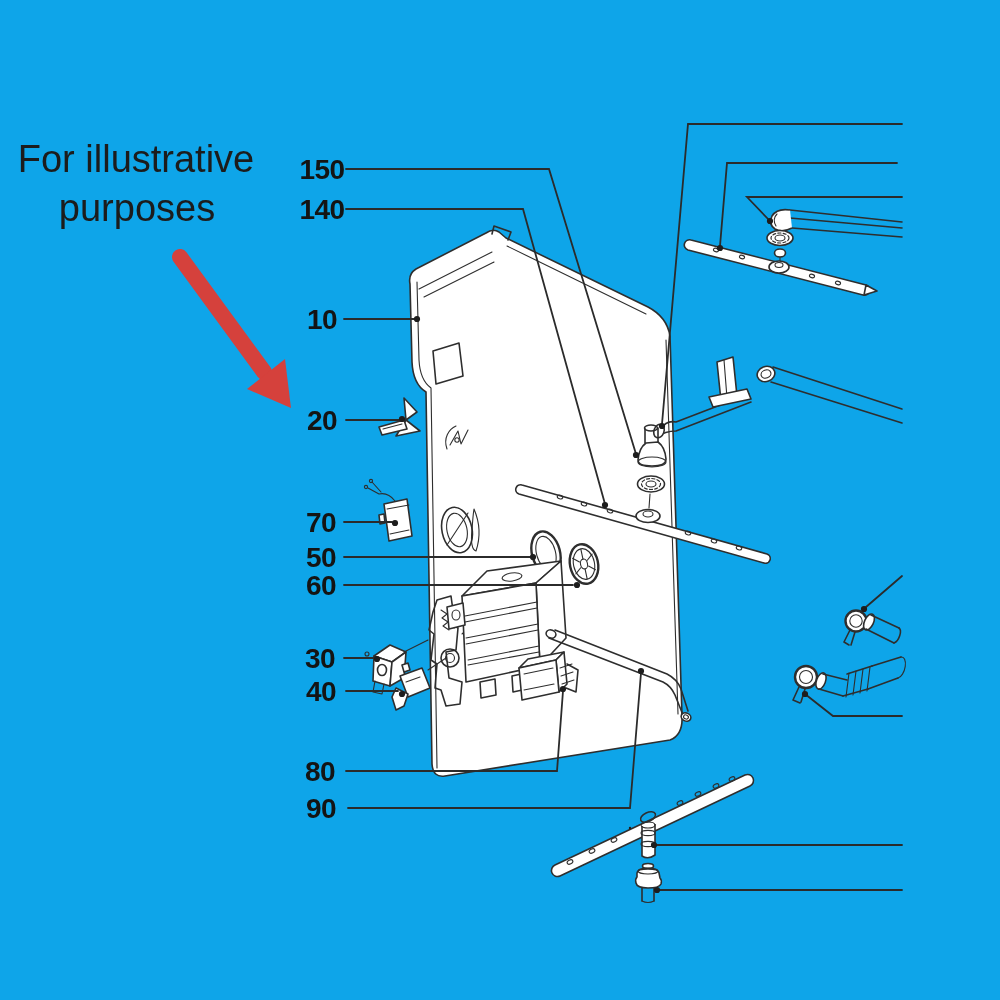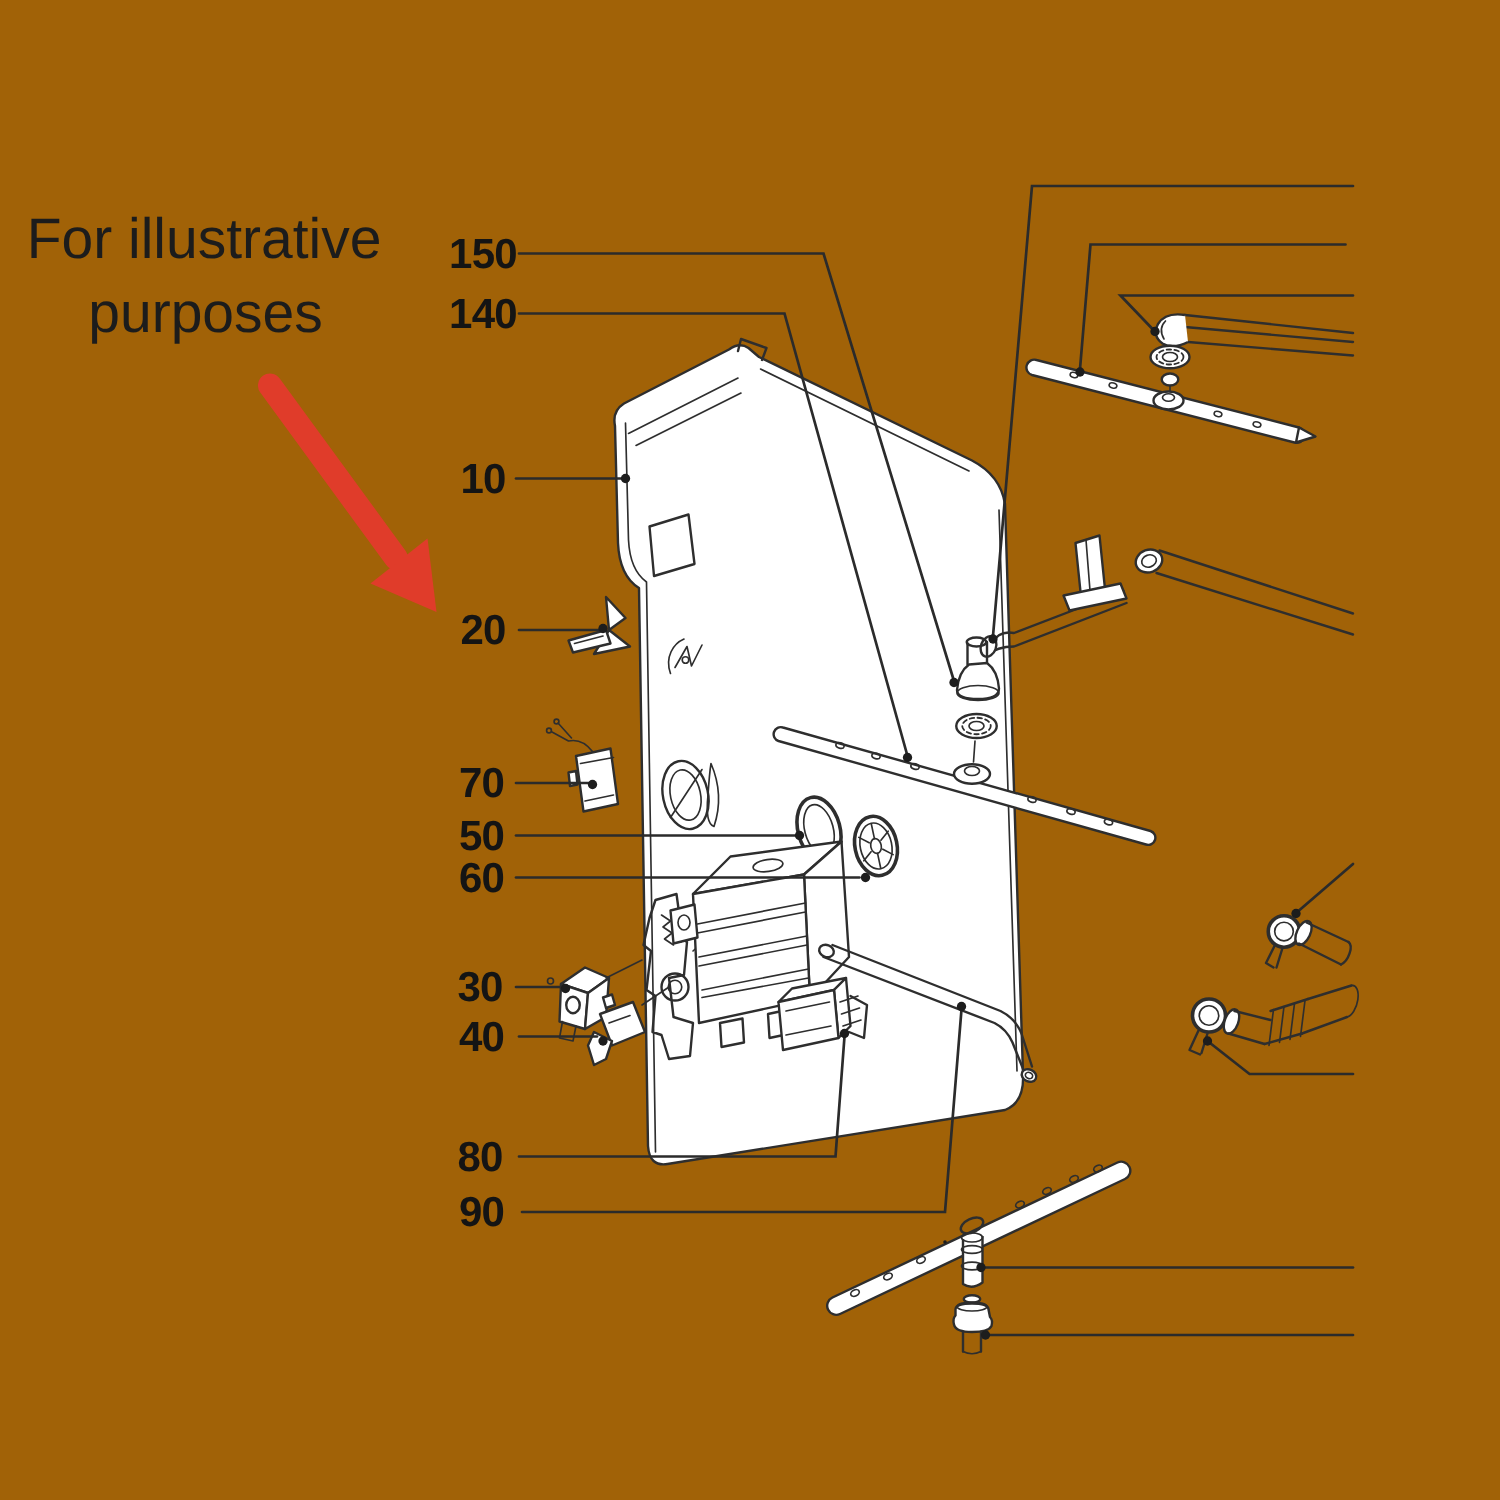--- a/index.html
+++ b/index.html
@@ -1,16 +1,16 @@
 <!DOCTYPE html>
 <html><head>
 <meta charset="utf-8">
 <style>
   html,body{margin:0;padding:0;background:#fff;}
-  .stage{position:relative;width:1000px;height:1000px;background:#a16207;overflow:hidden;
+  .stage{position:relative;width:1000px;height:1000px;background:#0ea5e9;overflow:hidden;
          font-family:"Liberation Sans",sans-serif;}
   svg{position:absolute;left:0;top:0;}
   .ln{fill:none;stroke:#2e2e2e;stroke-width:1.6;stroke-linecap:round;stroke-linejoin:round;}
   .wf{fill:#ffffff;stroke:#2e2e2e;stroke-width:1.6;stroke-linejoin:round;}
   .thick{stroke-width:2.4;}
   .thin{stroke-width:1.1;}
   .dash{stroke-dasharray:3 2.2;stroke-width:1.2;}
   .leader{fill:none;stroke:#2b2b2b;stroke-width:1.8;stroke-linecap:round;}
   .dot{fill:#1d1d1d;stroke:none;}
   .part-label{font:bold 28px "Liberation Sans",sans-serif;fill:#141414;

